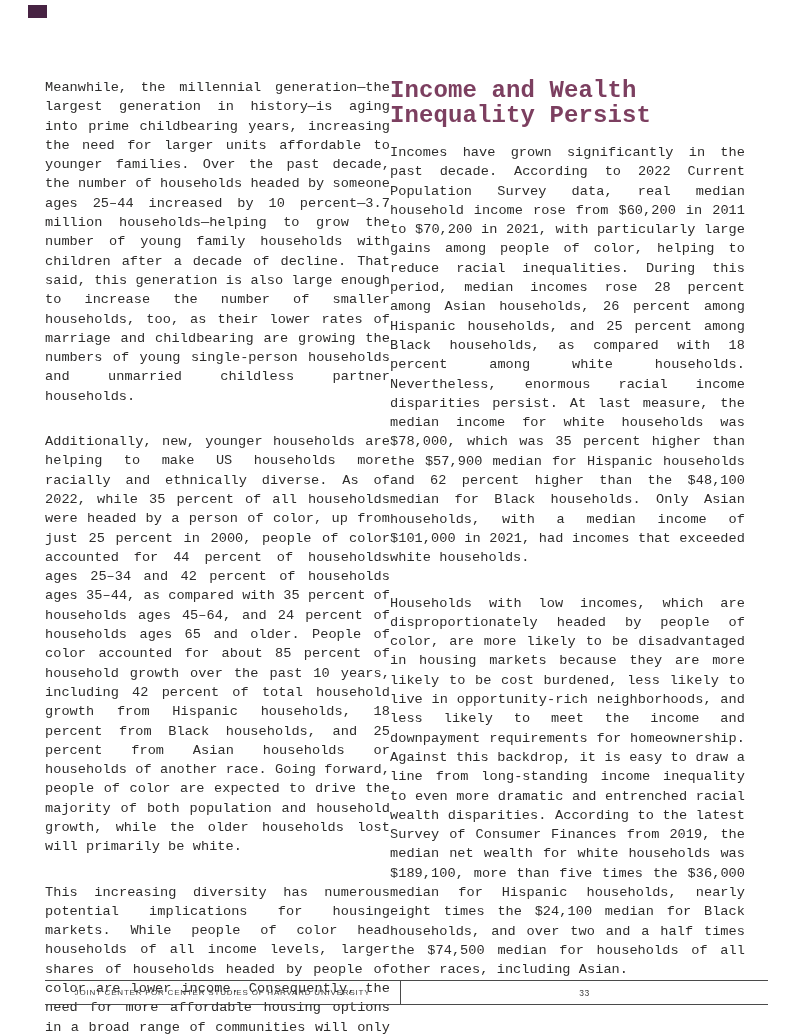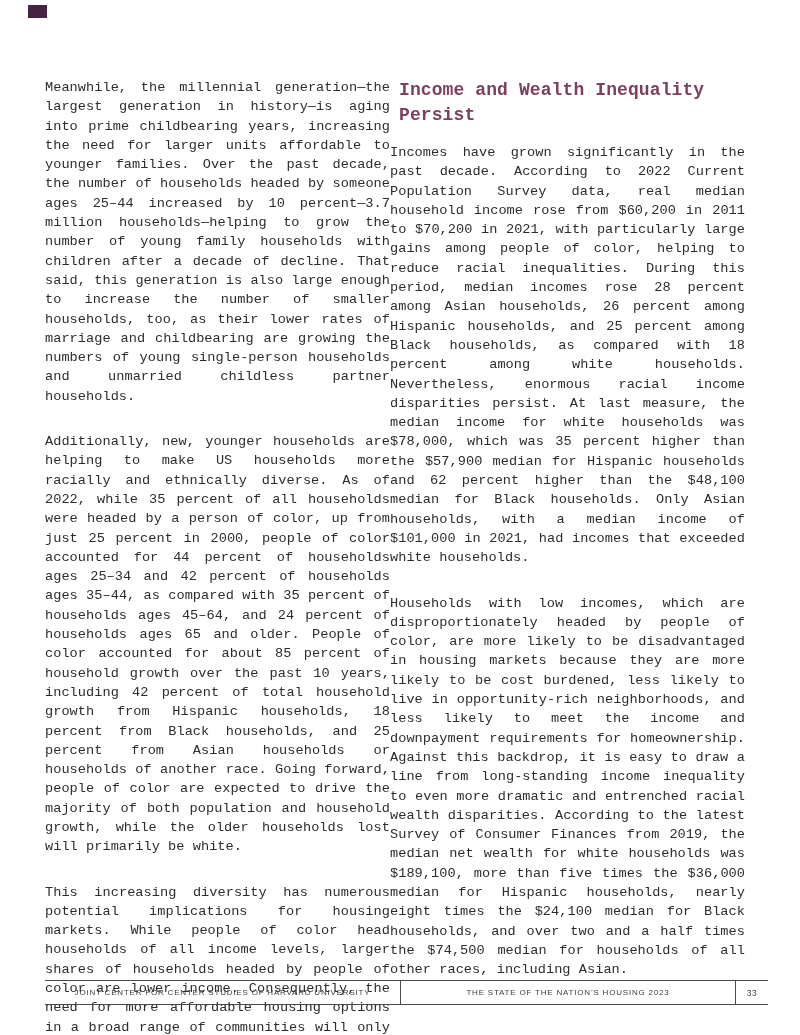--- a/index.html
+++ b/index.html
@@ -33,22 +33,22 @@
   .content p {
     margin: 0 0 26px 0;
     font-size: 13.6px;
     line-height: 19.3px;
     letter-spacing: 0.05px;
     text-align: justify;
     color: var(--text, #2d2c2b);
   }
   .content p:last-child { margin-bottom: 0; }
   h2.section-heading {
-    margin: 0 0 15px 9px;
-    font-size: 18px;
+    margin: 0 0 15px 0;
+    font-size: 24px;
     line-height: 25px;
     font-weight: bold;
     letter-spacing: 0.1px;
     color: var(--accent, #7c3f60);
   }
   .footer {
     position: absolute;
     left: 45px; top: 980px;
     width: 723px; height: 25px;
     display: flex;
@@ -85,17 +85,16 @@
 
     <section class="col col-right">
       <h2 class="section-heading">Income and Wealth Inequality Persist</h2>
       <p>Incomes have grown significantly in the past decade. According to 2022 Current Population Survey data, real median household income rose from $60,200 in 2011 to $70,200 in 2021, with particularly large gains among people of color, helping to reduce racial inequalities. During this period, median incomes rose 28 percent among Asian households, 26 percent among Hispanic households, and 25 percent among Black households, as compared with 18 percent among white households. Nevertheless, enormous racial income disparities persist. At last measure, the median income for white households was $78,000, which was 35 percent higher than the $57,900 median for Hispanic households and 62 percent higher than the $48,100 median for Black households. Only Asian households, with a median income of $101,000 in 2021, had incomes that exceeded white households.</p>
       <p>Households with low incomes, which are disproportionately headed by people of color, are more likely to be disadvantaged in housing markets because they are more likely to be cost burdened, less likely to live in opportunity-rich neighborhoods, and less likely to meet the income and downpayment requirements for homeownership. Against this backdrop, it is easy to draw a line from long-standing income inequality to even more dramatic and entrenched racial wealth disparities. According to the latest Survey of Consumer Finances from 2019, the median net wealth for white households was $189,100, more than five times the $36,000 median for Hispanic households, nearly eight times the $24,100 median for Black households, and over two and a half times the $74,500 median for households of all other races, including Asian.</p>
     </section>
   </main>
 
   <footer class="footer">
     <div class="footer-cell footer-left">JOINT CENTER FOR CENTER STUDIES OF HARVARD UNIVERSITY</div>
-    <div class="footer-cell footer-center">THE STATE OF THE NATION’S HOUSING 2023</div>
     <div class="footer-cell footer-page">33</div>
   </footer>
 
 </div>
 
 </body></html>

